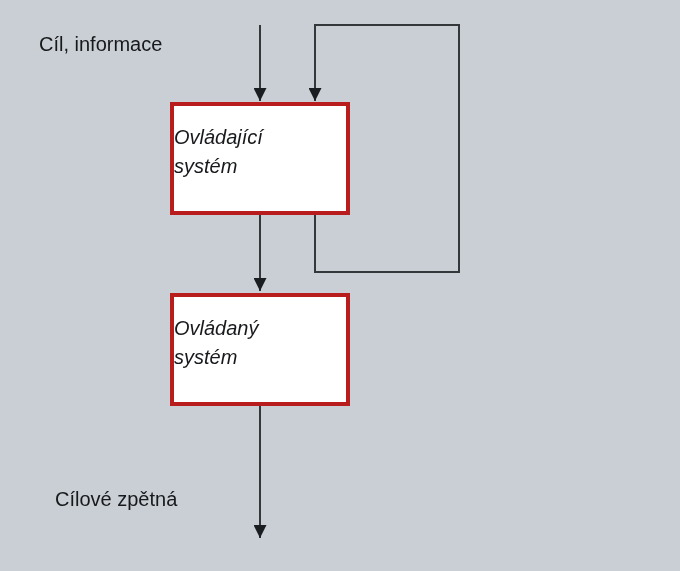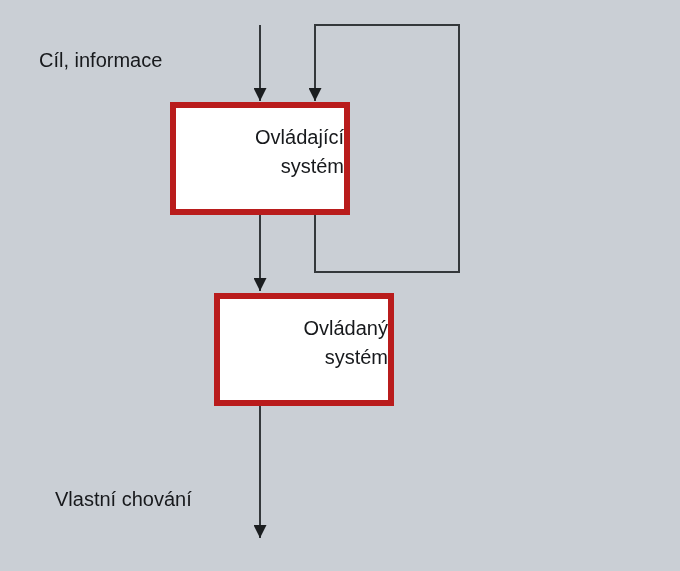--- a/index.html
+++ b/index.html
@@ -28,43 +28,44 @@
     stroke-width: 2;
     fill: none;
   }
   .node-box {
     position: absolute;
     left: 170px;
     width: 180px;
     height: 113px;
     box-sizing: border-box;
     background: #ffffff;
-    border: 6px solid #b91c1c;
+    border: 4px solid #b91c1c;
     display: flex;
     flex-direction: column;
-    align-items: flex-end;
+    align-items: flex-start;
     justify-content: center;
     padding-bottom: 14px;
     text-align: center;
+    font-style: italic;
   }
   .box-controlling { top: 102px; }
-  .box-controlled  { top: 293px; margin-left: 44px; }
+  .box-controlled  { top: 293px; }
   .node-box span {
     display: block;
     font-size: 20px;
     line-height: 29px;
     white-space: nowrap;
   }
   .label {
     position: absolute;
     font-size: 20px;
     line-height: 24px;
     white-space: nowrap;
   }
-  .label-input  { left: 39px; top: 48px; }
+  .label-input  { left: 39px; top: 32px; }
   .label-output { left: 55px; top: 487px; }
   .label-feedback {
     left: 467px;
     top: 121px;
     line-height: 29px;
   }
   .label-feedback span { display: block; }
 </style>
 </head>
 <body>
@@ -89,15 +90,15 @@
     <span>Ovládající</span>
     <span>systém</span>
   </div>
 
 
   <div class="node-box box-controlled">
     <span>Ovládaný</span>
     <span>systém</span>
   </div>
 
-  <div class="label label-output">Vlastní chování</div>
+  <div class="label label-output">Cílové zpětná</div>
 
 </div>
 
 </body></html>

